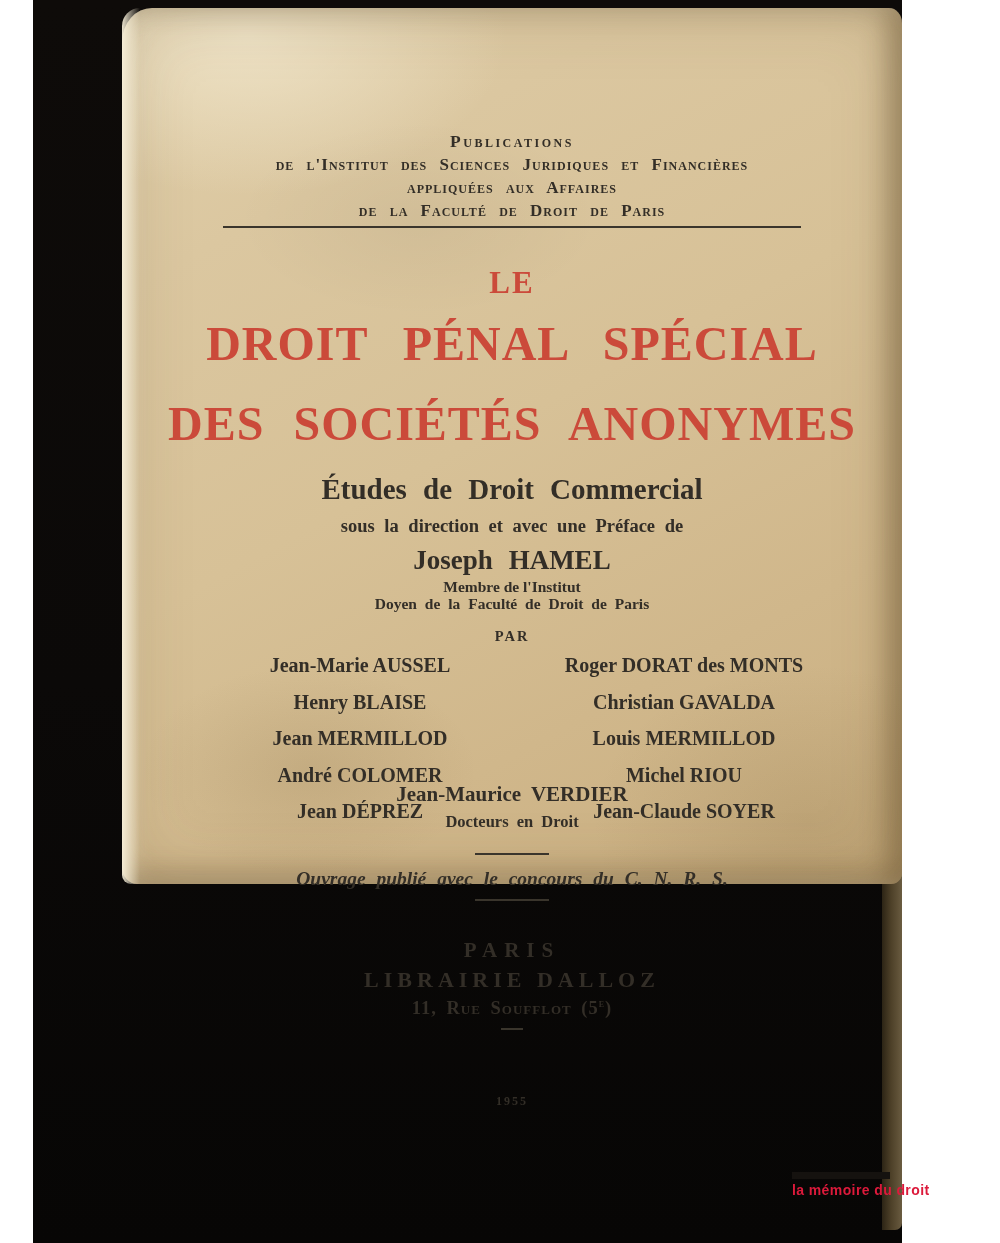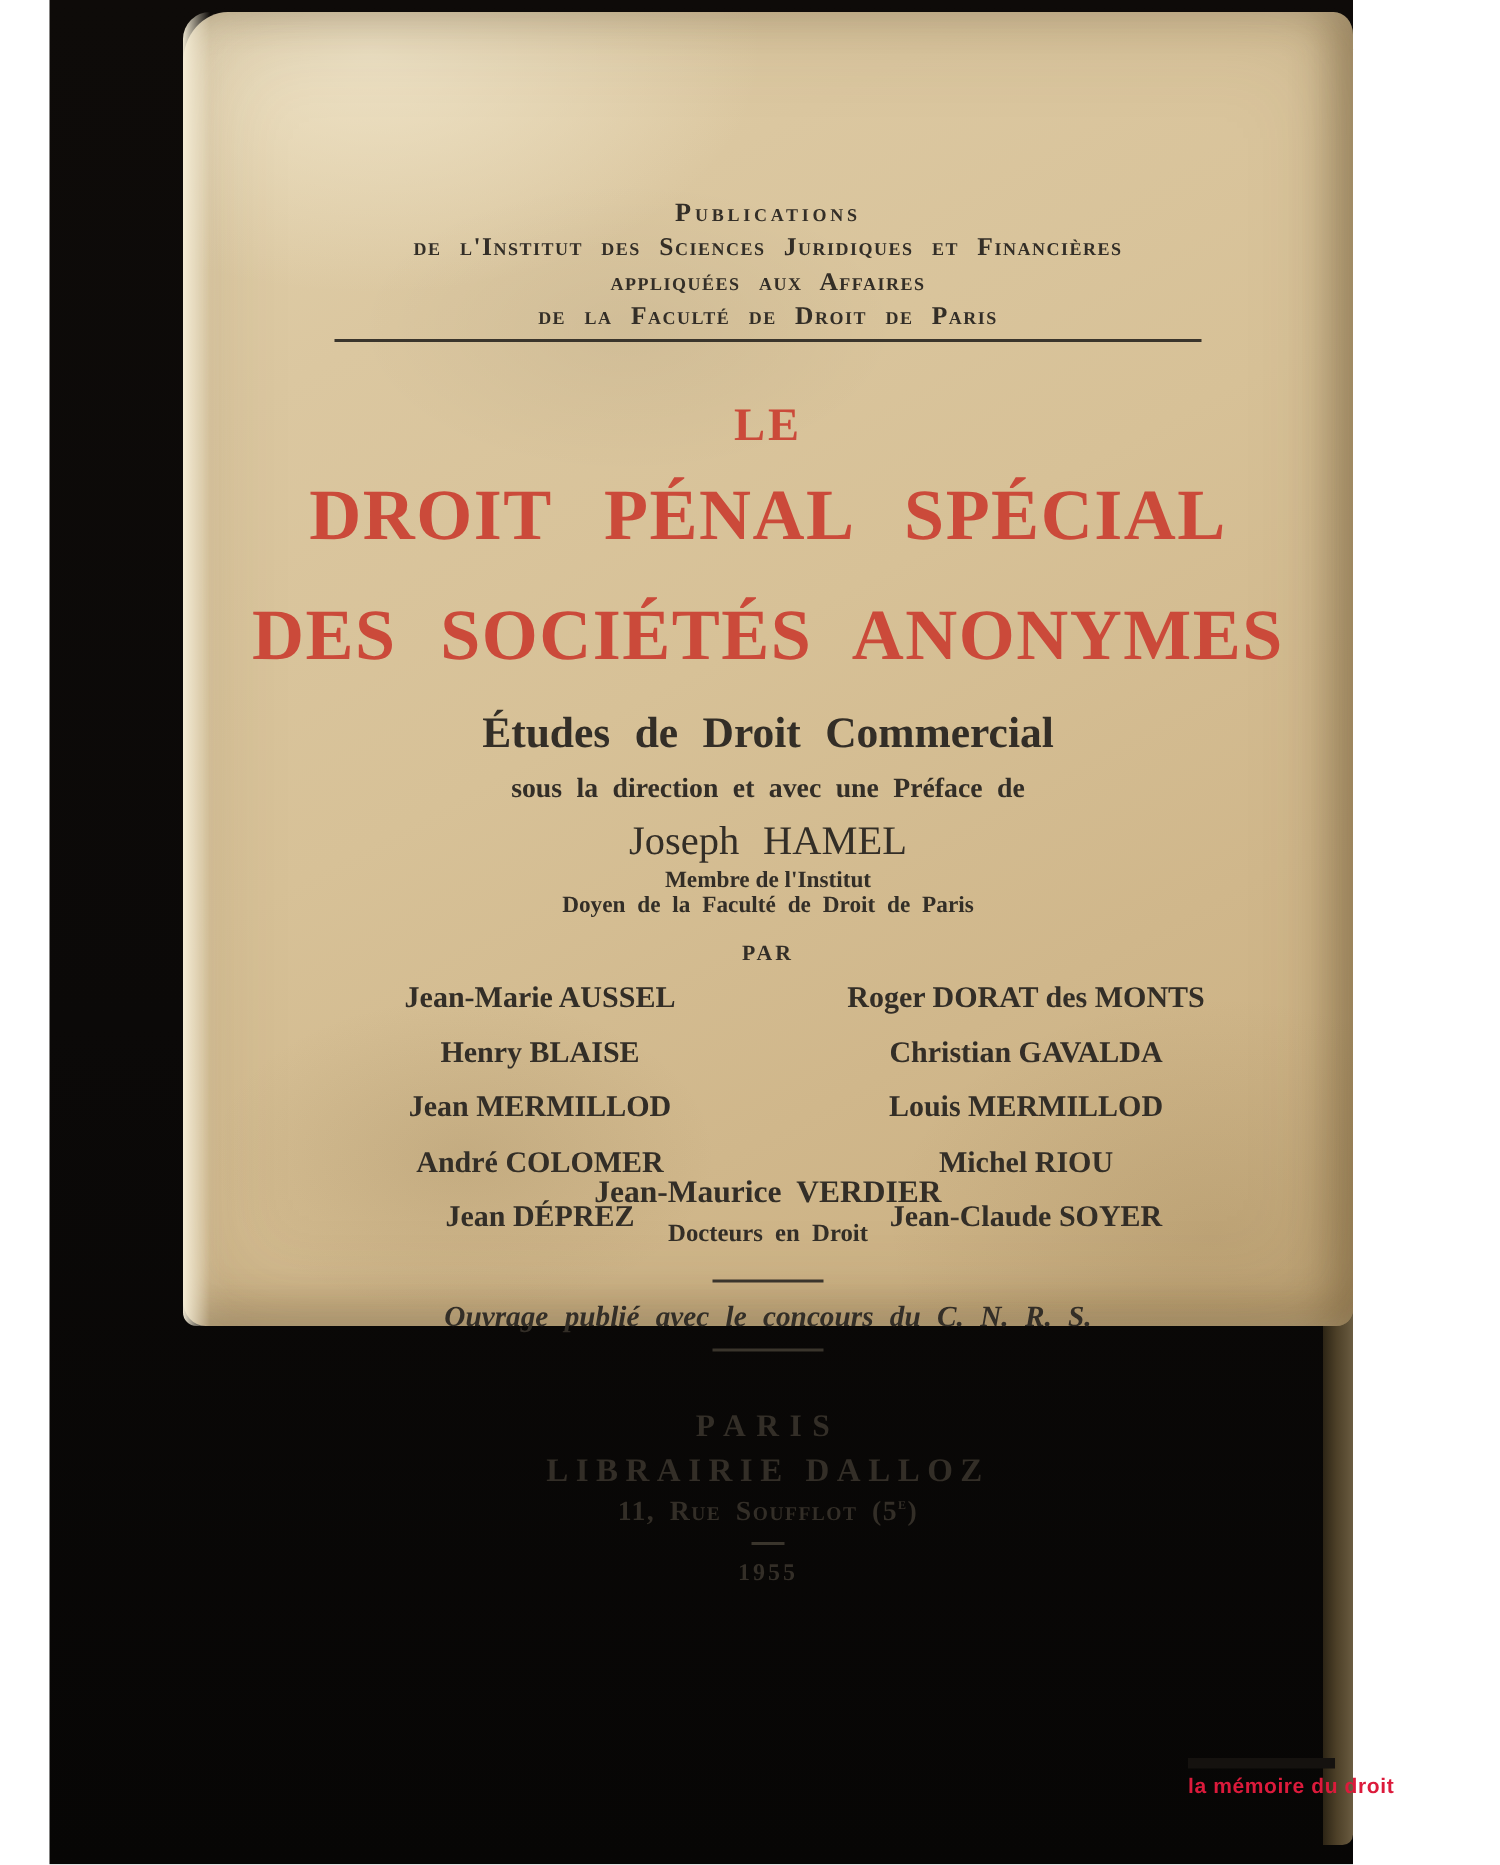--- a/index.html
+++ b/index.html
@@ -30,38 +30,38 @@
   .series{top:122px;line-height:23px;font-weight:700;letter-spacing:1px;word-spacing:7px;}
   .series .l1{font-size:17.5px;letter-spacing:2.5px;}
   .series .l2,.series .l3,.series .l4{font-size:17px;}
   .rule-wide{position:absolute;top:218px;left:13%;width:74%;border-top:2.2px solid #3a352c;}
   .red{color:#cb4a3a;}
   .t-le{top:257px;font-size:31px;font-weight:800;letter-spacing:2px;}
   .t-1{top:308px;font-size:48px;font-weight:800;letter-spacing:1px;word-spacing:22px;}
   .t-2{top:388px;font-size:48px;font-weight:800;letter-spacing:1px;word-spacing:16px;}
   .subtitle{top:465px;font-size:29px;font-weight:700;word-spacing:9px;}
   .pref{top:508px;font-size:18.5px;font-weight:700;word-spacing:5px;}
-  .hamel{top:537px;font-size:27px;font-weight:400;word-spacing:9px;}
+  .hamel{top:537px;font-size:27px;font-weight:700;word-spacing:9px;}
   .membre{top:571px;font-size:15.5px;font-weight:700;line-height:15px;}
   .doyen{top:587px;font-size:15.5px;font-weight:700;word-spacing:4px;}
   .par{top:620px;font-size:14.5px;font-weight:700;letter-spacing:2px;}
   .authors{position:absolute;top:645px;left:92px;width:626px;display:grid;
            grid-template-columns:292px 334px;row-gap:0;column-gap:0;gap:11px;}
   .authors div{line-height:25.5px;font-size:20px;font-weight:700;text-align:center;color:#332e27;}
   .verdier{top:774px;font-size:21px;font-weight:700;word-spacing:5px;}
   .docteurs{top:804px;font-size:16.5px;font-weight:700;word-spacing:4px;}
   .srule{position:absolute;left:calc(50% - 37px);width:74px;border-top:2px solid #3a352c;}
   .sr1{top:845px;} .sr2{top:891px;}
   .cnrs{top:860px;font-size:19.5px;font-weight:700;font-style:italic;word-spacing:6px;}
   .paris{top:930px;font-size:21px;font-weight:600;letter-spacing:7px;}
   .dalloz{top:959px;font-size:22px;font-weight:600;letter-spacing:5px;}
   .addr{top:989px;font-size:18.5px;font-weight:700;letter-spacing:1px;word-spacing:4px;}
   .addr sup{font-size:11px;}
   .dash{position:absolute;top:1020px;left:calc(50% - 11px);width:22px;border-top:2.2px solid #3a352c;}
-  .year{top:1032px;font-size:16px;font-weight:700;letter-spacing:2px;}
+  .year{top:1086px;font-size:12px;font-weight:700;letter-spacing:2px;}
   .mdd{position:absolute;left:792px;top:1168px;width:120px;font-family:"Liberation Sans","DejaVu Sans",sans-serif;}
   .mdd-word{font-size:56px;font-weight:700;letter-spacing:-4px;line-height:46px;color:#dc1a3b;}
   .mdd-word .outline{color:transparent;-webkit-text-stroke:1.6px #6e6152;}
   .mdd-bar{width:98px;height:7px;background:#15120f;margin-top:4px;}
   .mdd-tag{margin-top:3px;font-size:14px;font-weight:700;color:#dc1a3b;white-space:nowrap;letter-spacing:.4px;}
 </style>
 </head>
 <body>
 
 <div class="stage">

